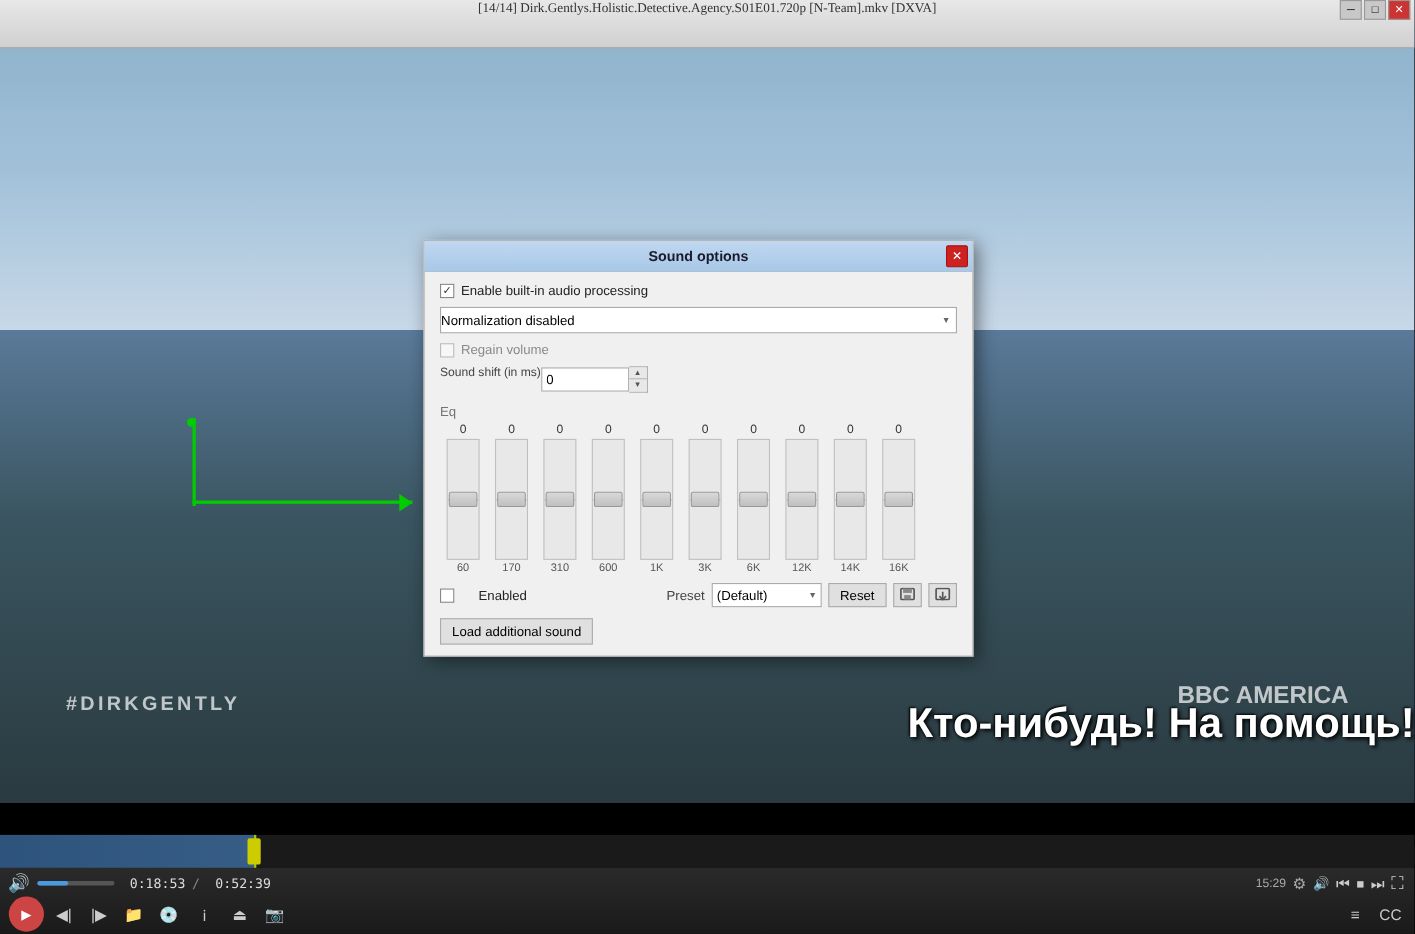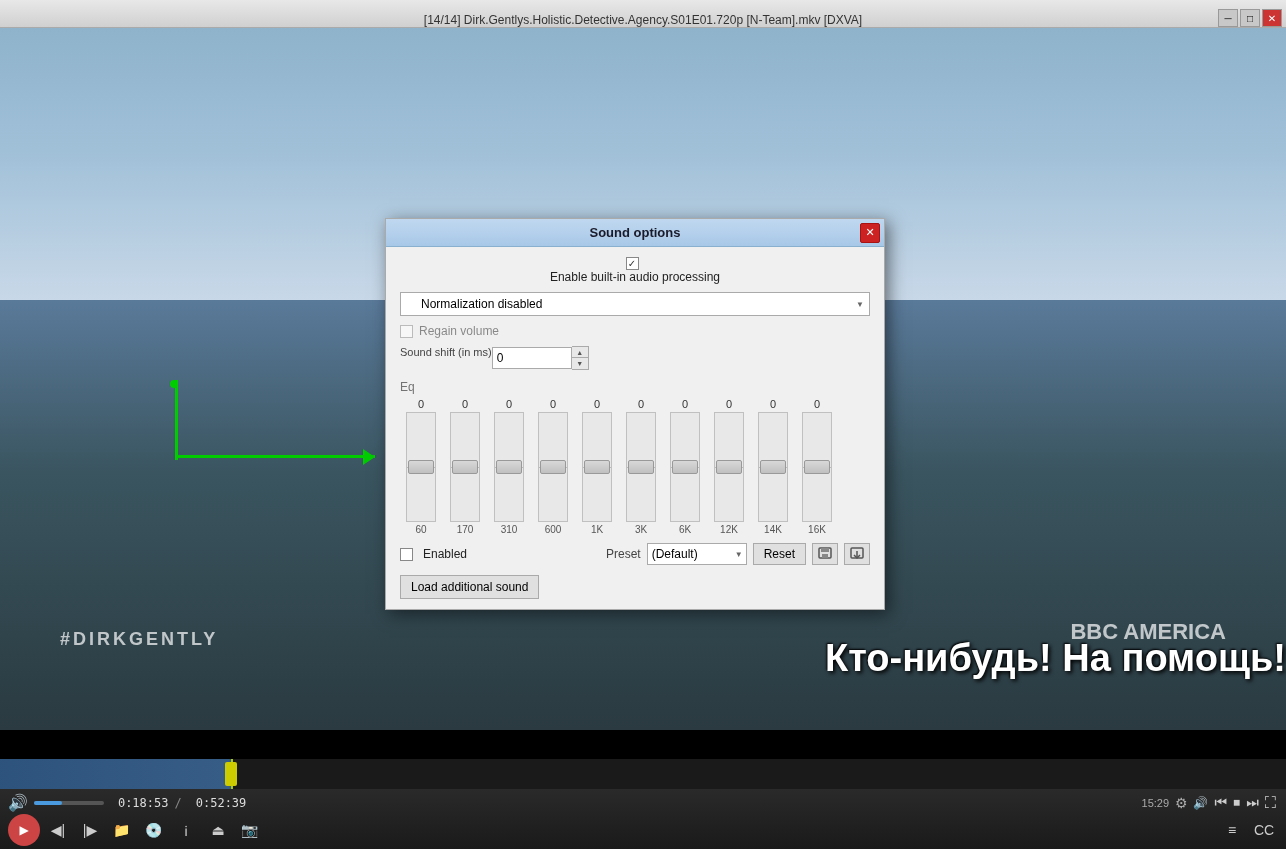--- a/index.html
+++ b/index.html
@@ -104,27 +104,28 @@
       left: 170px;
       width: 8px; height: 8px;
       border-radius: 50%;
       background: #00cc00;
     }
 
     
     #titlebar {
       position: absolute;
       top: 0; left: 0; right: 0;
-      height: 28px;
+      height: 44px;
       background: linear-gradient(180deg, #e8e8e8 0%, #d0d0d0 100%);
       border-bottom: 1px solid #aaa;
       display: flex;
-      align-items: flex-end;
+      align-items: flex-start;
       justify-content: center;
       z-index: 10;
+      font-family: Liberation Serif, serif;
     }
     #titlebar-text {
       font-size: 12px;
       color: #333;
     }
     .titlebar-controls {
       position: absolute;
       right: 4px;
       display: flex;
       gap: 2px;
@@ -275,21 +276,20 @@
     }
 
     .dlg-body {
       padding: 10px 14px;
     }
 
     .dlg-row {
       display: flex;
       align-items: center;
       margin-bottom: 8px;
-      flex-direction: column;
     }
 
     .dlg-checkbox {
       width: 13px; height: 13px;
       border: 1px solid #888;
       background: white;
       display: inline-flex;
       align-items: center;
       justify-content: center;
       margin-right: 6px;
@@ -305,21 +305,21 @@
       font-size: 12px;
       color: #222;
     }
 
     .dlg-select {
       width: 100%;
       height: 24px;
       border: 1px solid #aaa;
       background: white;
       font-size: 12px;
-      padding: 0 20px;
+      padding: 0 0;
       appearance: none;
       position: relative;
     }
 
     .select-wrapper {
       position: relative;
       width: 100%;
       margin-bottom: 8px;
     }
     .select-wrapper::after {
@@ -492,21 +492,21 @@
     .eq-bottom {
       display: flex;
       align-items: center;
       gap: 10px;
       margin-bottom: 10px;
     }
 
     .eq-enabled-check {
       display: flex;
       align-items: center;
-      gap: 4px;
+      gap: 16px;
     }
 
     .preset-group {
       display: flex;
       align-items: center;
       gap: 6px;
       margin-left: auto;
     }
 
     .preset-label {

